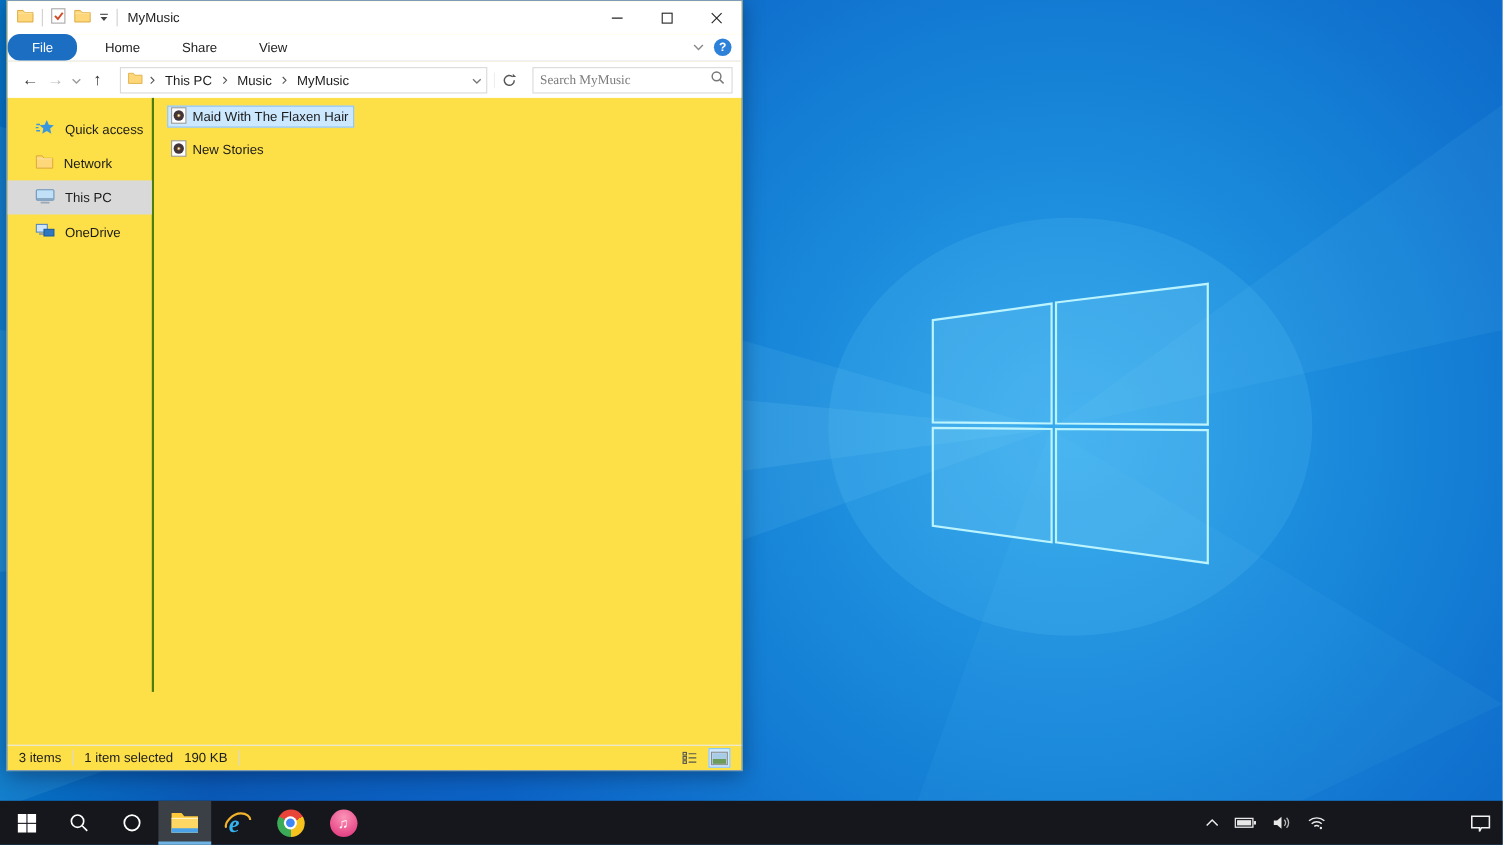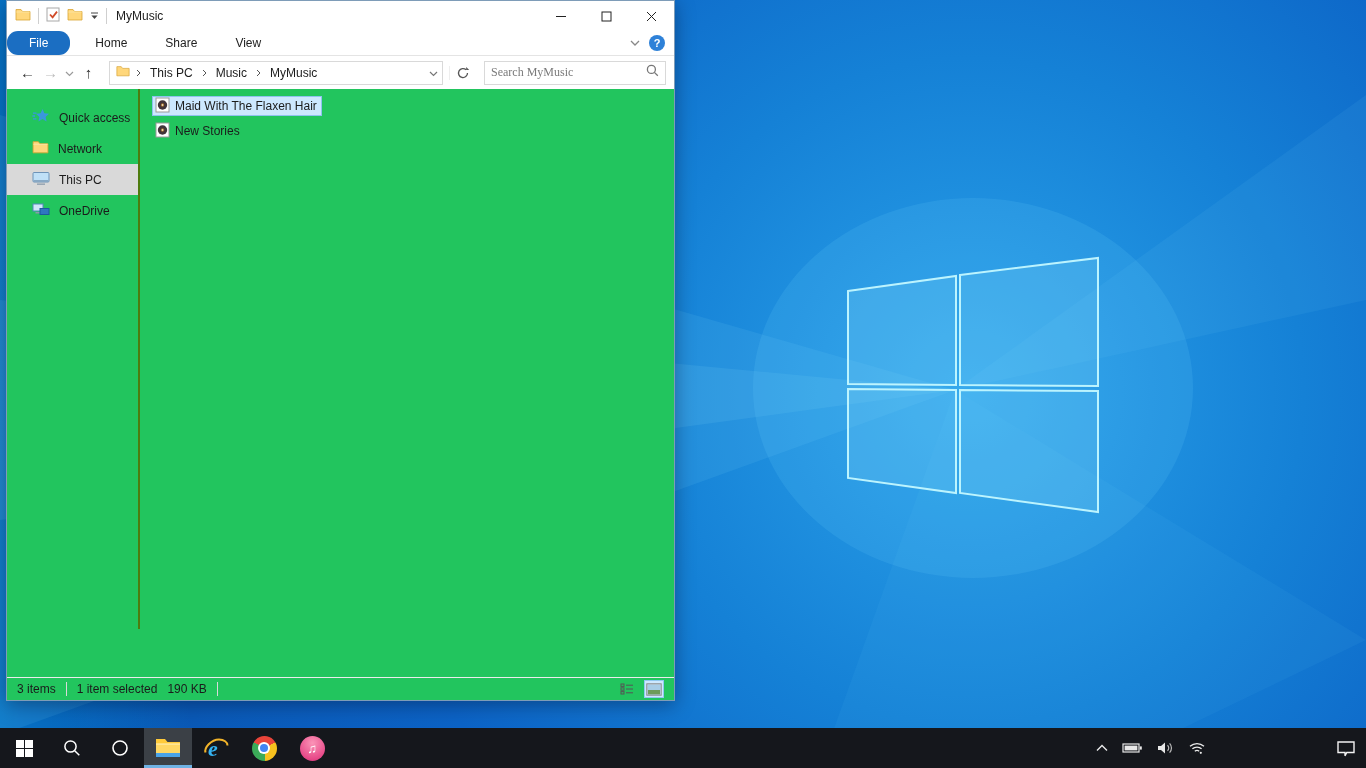--- a/index.html
+++ b/index.html
@@ -8,21 +8,21 @@
 
   
   .desktop { position:absolute; inset:0; 
     background: radial-gradient(circle 980px at 71% 51%, #2ba2ea 0%, #1581d6 34%, #0c63c6 62%, #0953ae 100%); }
   .desktop .leftglow { position:absolute; inset:0;
     background: linear-gradient(90deg, rgba(0,190,255,.30), rgba(0,190,255,0) 14%); }
   .wallsvg { position:absolute; inset:0; }
 
   
   .window { position:absolute; left:6px; top:0; width:669px; height:701px;
-    background:#22c55e; border:1px solid #7e9cb8; box-shadow:0 4px 18px rgba(0,0,20,.35);
+    background:#fde047; border:1px solid #7e9cb8; box-shadow:0 4px 18px rgba(0,0,20,.35);
     display:flex; flex-direction:column; }
 
   .titlebar { height:30px; display:flex; align-items:center; background:#fff; }
   .qat { display:flex; align-items:center; gap:7px; padding-left:8px; }
   .qat .divider { width:1px; height:16px; background:#cfcfcf; }
   .win-title { margin-left:9px; color:#1b1b1b; }
   .caption-btns { margin-left:auto; display:flex; height:30px; }
   .cap-btn { width:45px; height:30px; display:flex; align-items:center; justify-content:center; color:#222; }
 
   .tabsrow { height:25px; display:flex; align-items:stretch; background:#fff; border-bottom:1px solid #e4e4e4; }
@@ -44,21 +44,21 @@
   .searchbox { flex:1; height:24px; border:1px solid #d9d9d9; margin-left:8px; display:flex; align-items:center; padding:0 6px;font-family:Liberation Serif, serif; }
   .searchbox input { flex:1; border:none; outline:none; font:inherit; color:#333; }
   .searchbox input::placeholder { color:#7a7a7a; }
 
   .content { flex:1; display:flex; min-height:0; }
   .sidebar { width:133px; border-right:2px solid #4d7c0f; padding-top:13px; }
   .side-item { height:31px; display:flex; align-items:center; gap:9px; padding-left:25px; cursor:default; }
   .side-item.selected { background:#d9d9d9; }
   .filepane { flex:1; padding:7px 0 0 12px; }
   .file-row { display:inline-flex; align-items:center; gap:5px; height:20px; padding:0 4px 0 2px;
-    border:1px solid transparent; margin-bottom:4px; }
+    border:1px solid transparent; margin-bottom:9px; }
   .file-wrap { line-height:0; margin-bottom:1px; }
   .file-row.selected { background:#cce8ff; border-color:#8fc2ef; }
   .file-row span { line-height:14px; }
 
   .statusbar { height:23px; border-top:1px solid #ececec; display:flex; align-items:center; padding:0 10px; gap:10px;margin-top:48px; }
   .statusbar .sdiv { width:1px; height:14px; background:#d9d9d9; }
   .status-right { margin-left:auto; display:flex; align-items:center; gap:7px; }
   .viewbtn { width:20px; height:18px; display:flex; align-items:center; justify-content:center;
     border:1px solid transparent; }
   .viewbtn.selected { background:#cde8ff; border-color:#90c8f0; }

